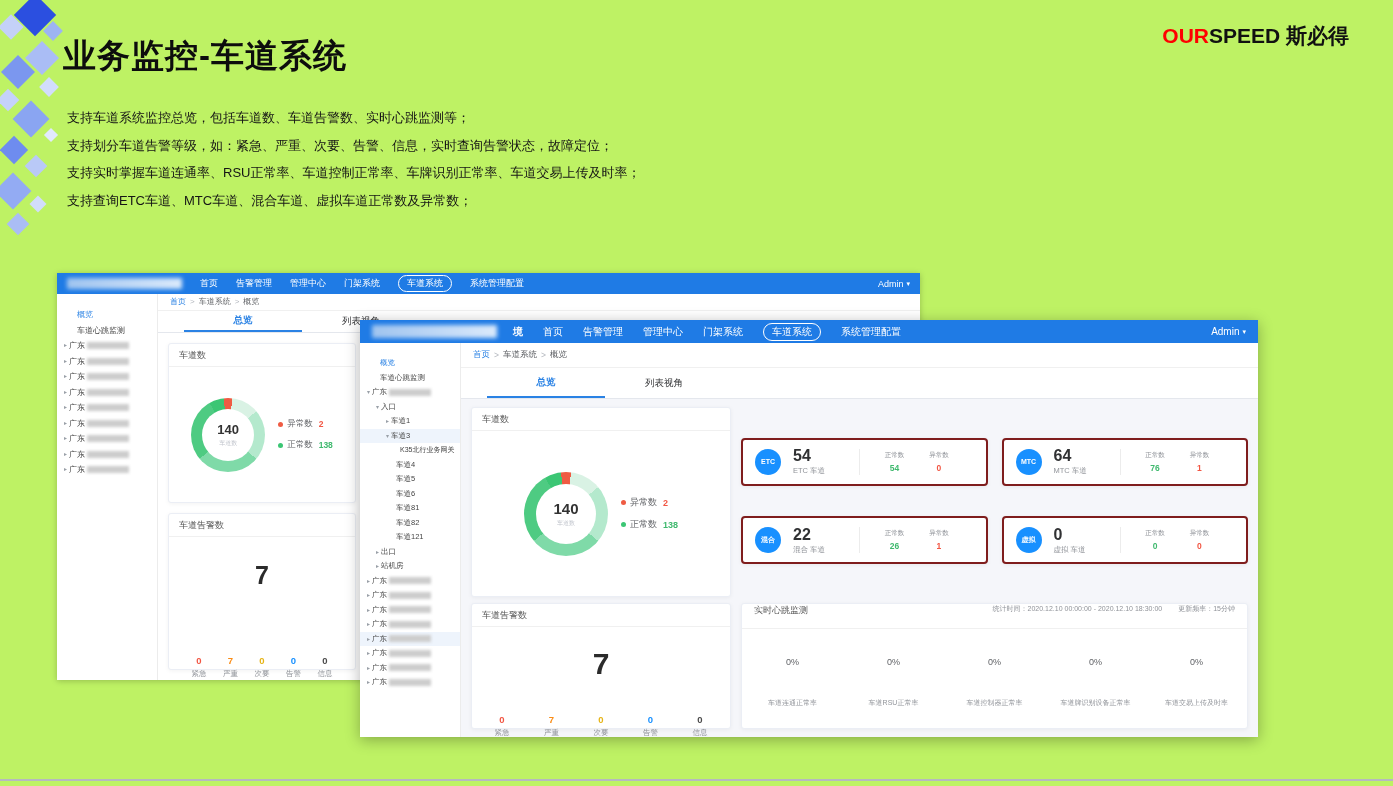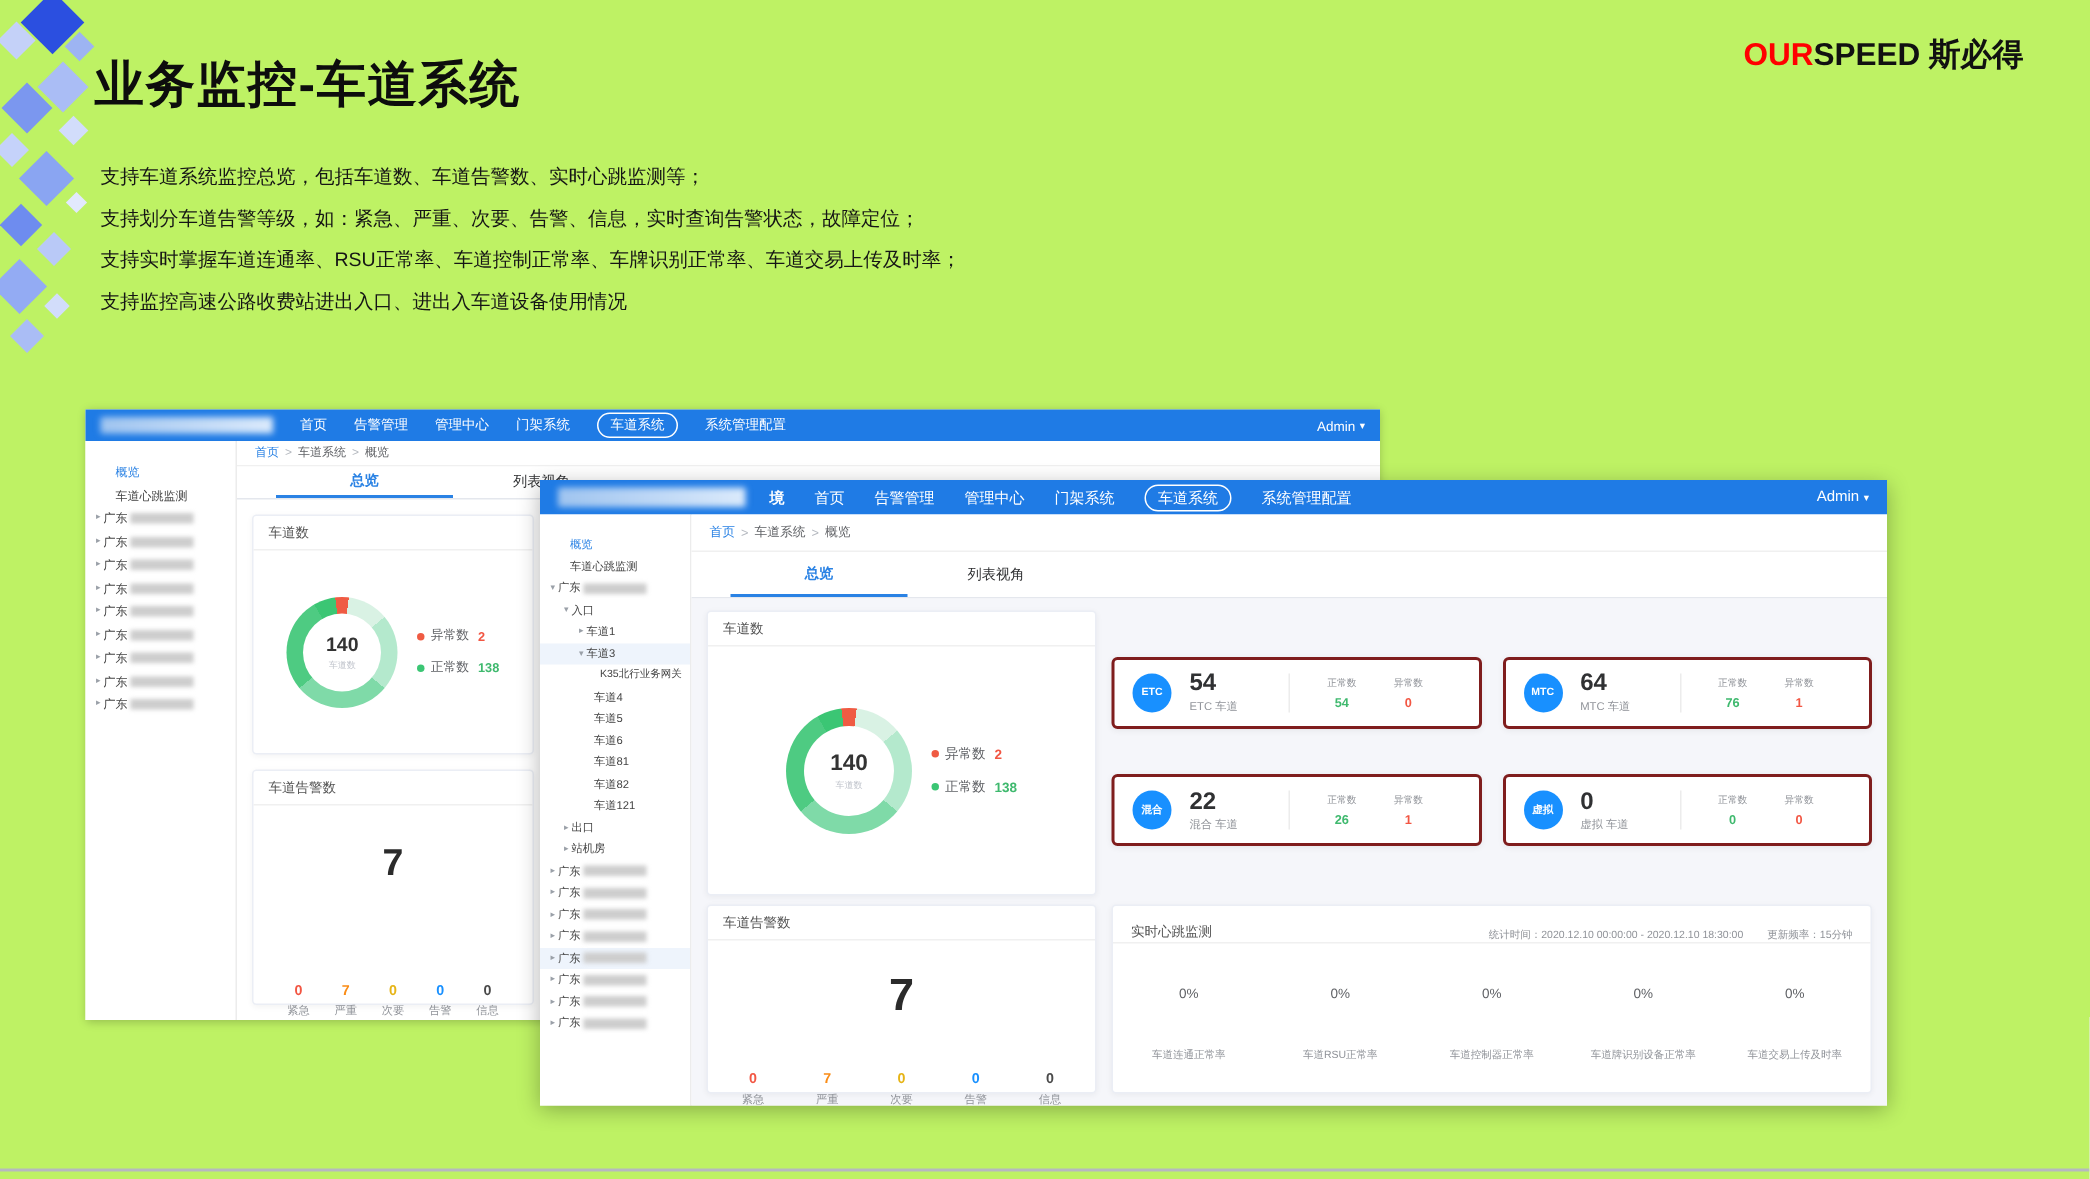--- a/index.html
+++ b/index.html
@@ -106,21 +106,21 @@
   .type-mid{margin-left:12px;width:66px;flex:none;}
   .type-count{font-size:16px;font-weight:bold;color:#303133;line-height:17px;}
   .type-name{font-size:7.5px;color:#909399;margin-top:2px;}
   .vdiv{width:1px;height:26px;background:#ececec;flex:none;}
   .type-stats{flex:1;display:flex;justify-content:space-evenly;}
   .ts{text-align:center;}
   .ts-lbl{font-size:6.5px;color:#909399;}
   .ts-val{font-size:8.5px;font-weight:bold;margin-top:3px;}
 
   .card-heartbeat{flex:1;display:flex;flex-direction:column;min-width:0;}
-  .hb-hd{height:24px;display:flex;align-items:flex-end;padding:0 12px;border-bottom:1px solid #f0f0f0;}
+  .hb-hd{height:24px;display:flex;align-items:flex-start;padding:0 12px;border-bottom:1px solid #f0f0f0;}
   .hb-title{font-size:9px;color:#555;}
   .hb-meta{margin-left:auto;font-size:7px;color:#909399;display:flex;gap:16px;white-space:nowrap;}
   .hb-body{flex:1;display:flex;}
   .metric{flex:1;display:flex;flex-direction:column;align-items:center;justify-content:space-between;padding:28px 0 20px;}
   .m-val{font-size:9px;color:#606266;}
   .m-lbl{font-size:7px;color:#909399;white-space:nowrap;}
 
   .footer-line{position:absolute;left:0;top:779px;width:100%;height:2px;background:#b6b9bf;}
 </style>
 </head>
@@ -145,21 +145,21 @@
     <div class="dm" style="left:10px;top:216px;width:16px;height:16px;background:#aabdf5"></div>
   </div>
 
   <div class="title">业务监控-车道系统</div>
   <div class="logo"><span class="accent">OUR</span><span>SPEED 斯必得</span></div>
 
   <div class="bullets">
     <div>支持车道系统监控总览，包括车道数、车道告警数、实时心跳监测等；</div>
     <div>支持划分车道告警等级，如：紧急、严重、次要、告警、信息，实时查询告警状态，故障定位；</div>
     <div>支持实时掌握车道连通率、RSU正常率、车道控制正常率、车牌识别正常率、车道交易上传及时率；</div>
-    <div>支持监控高速公路收费站进出入口、进出入车道设备使用情况</div>
+    <div>支持查询ETC车道、MTC车道、混合车道、虚拟车道正常数及异常数；</div>
   </div>
 
   <div class="shot shot-a">
     <div class="navbar">
       <div class="blur-logo"></div>
       <span>首页</span>
       <span>告警管理</span>
       <span>管理中心</span>
       <span>门架系统</span>
       <span class="pill">车道系统</span>

